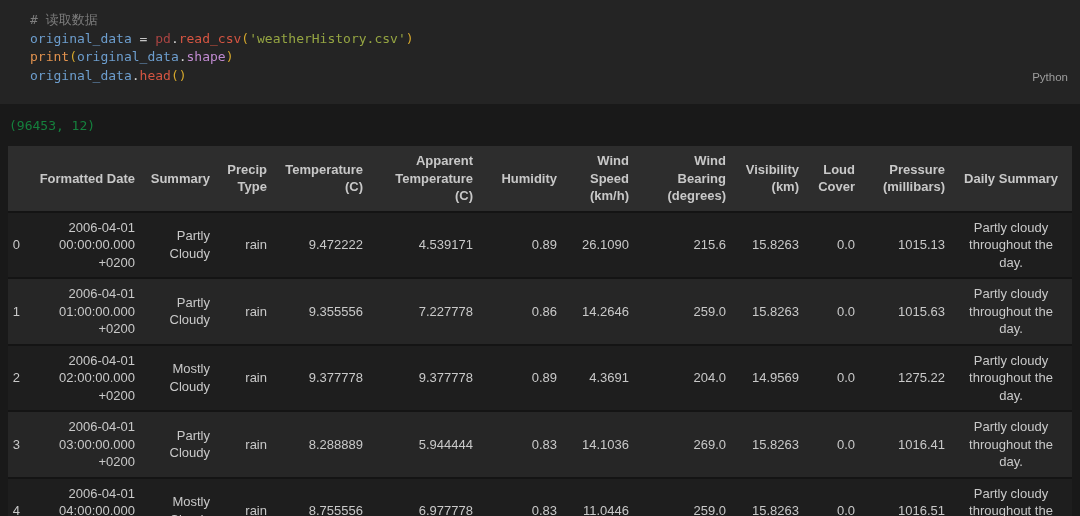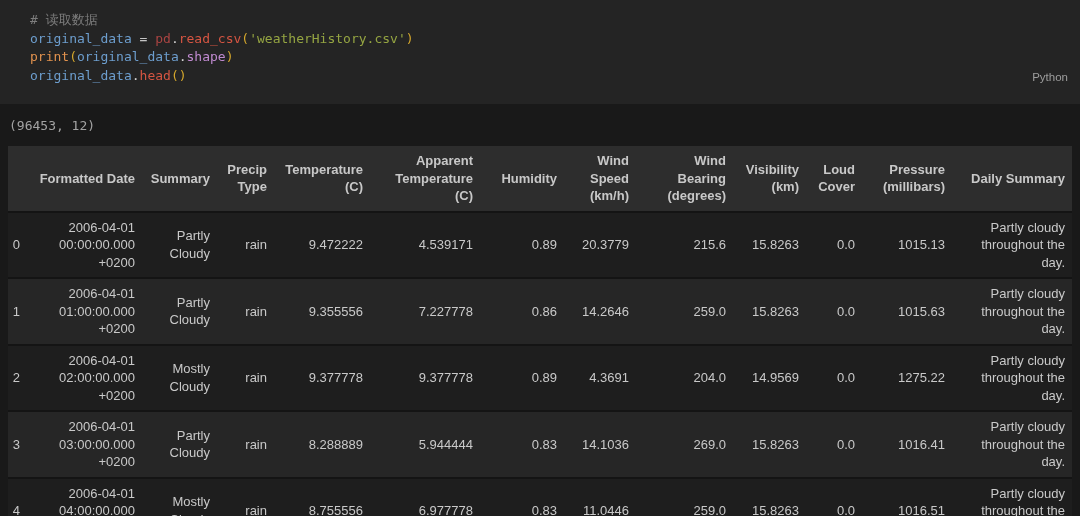--- a/index.html
+++ b/index.html
@@ -30,21 +30,21 @@
     right: 12px; bottom: 21px;
     font-size: 11.5px;
     color: #9d9d9d;
   }
 
   
   .shape-output {
     margin: 14px 0 13px 9px;
     font-family: "DejaVu Sans Mono", "DejaVu Sans", monospace;
     font-size: 13px;
-    color: #a3a3a3;
+    color: #15803d;
   }
 
   table.dataframe {
     margin-left: 8px;
     width: 1064px;
     border-collapse: collapse;
     table-layout: fixed;
     font-size: 13px;
     color: #c9c9c9;
   }
@@ -61,21 +61,21 @@
   table.dataframe thead th {
     background: #2d2d2d;
     font-weight: 700;
     color: #c8c8c8;
     height: 60px;
   }
   table.dataframe tbody tr { height: 60px; }
   table.dataframe tbody tr:nth-child(odd)  td { background: #1e1e1e; }
   table.dataframe tbody tr:nth-child(even) td { background: #262626; }
   table.dataframe th:first-child, table.dataframe td:first-child { padding-right: 12px; }
-  table.dataframe th:last-child,  table.dataframe td:last-child  { padding-right: 7px; }
+  table.dataframe th:last-child,  table.dataframe td:last-child  { padding-right: 7px; text-align: center; }
 </style>
 </head>
 <body>
 
 <div class="notebook">
 
   <div class="code-cell">
     <div class="code-lines"><div><span style="color: rgb(125, 125, 125);"># 读取数据</span></div><div><span style="color: rgb(109, 158, 206);">original_data</span><span style="color: rgb(208, 208, 208);"> </span><span style="color: rgb(197, 197, 197);">=</span><span style="color: rgb(208, 208, 208);"> </span><span style="color: rgb(169, 68, 66);">pd</span><span style="color: rgb(208, 208, 208);">.</span><span style="color: rgb(214, 85, 66);">read_csv</span><span style="color: rgb(212, 167, 44);">(</span><span style="color: rgb(149, 165, 66);">'weatherHistory.csv'</span><span style="color: rgb(212, 167, 44);">)</span></div><div><span style="color: rgb(226, 146, 78);">print</span><span style="color: rgb(212, 167, 44);">(</span><span style="color: rgb(109, 158, 206);">original_data</span><span style="color: rgb(208, 208, 208);">.</span><span style="color: rgb(192, 138, 208);">shape</span><span style="color: rgb(212, 167, 44);">)</span></div><div><span style="color: rgb(109, 158, 206);">original_data</span><span style="color: rgb(208, 208, 208);">.</span><span style="color: rgb(214, 85, 66);">head</span><span style="color: rgb(212, 167, 44);">(</span><span style="color: rgb(212, 167, 44);">)</span></div></div>
     <span class="lang-label">Python</span>
   </div>
@@ -131,21 +131,21 @@
           <td>0</td>
           <td>2006-04-01
 00:00:00.000
 +0200</td>
           <td>Partly
 Cloudy</td>
           <td>rain</td>
           <td>9.472222</td>
           <td>4.539171</td>
           <td>0.89</td>
-          <td>20.3779</td>
+          <td>26.1090</td>
           <td>215.6</td>
           <td>15.8263</td>
           <td>0.0</td>
           <td>1015.13</td>
           <td>Partly cloudy
 throughout the
 day.</td>
         </tr>
         <tr>
           <td>1</td>

